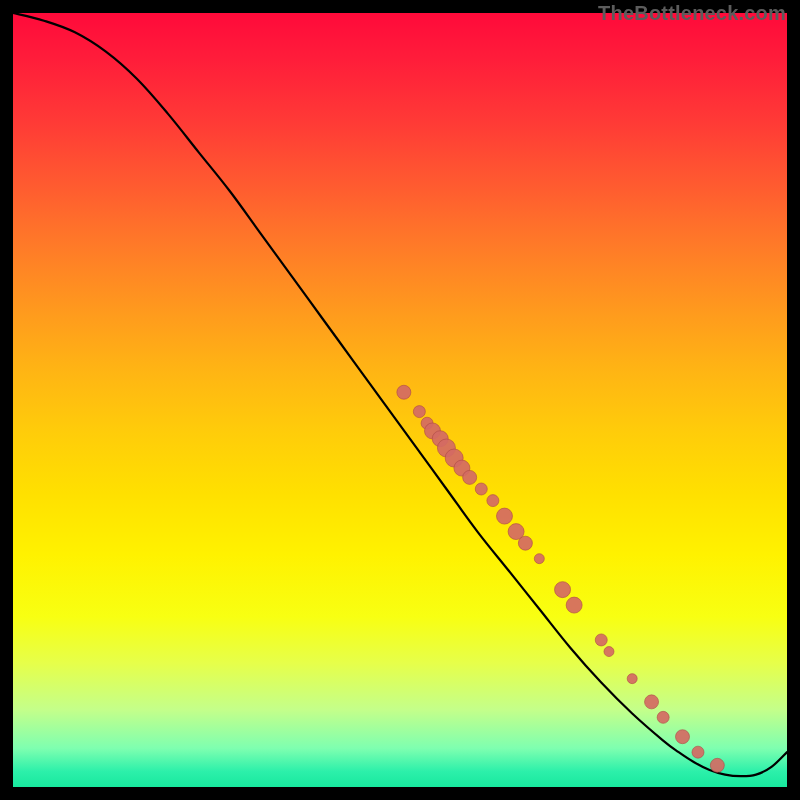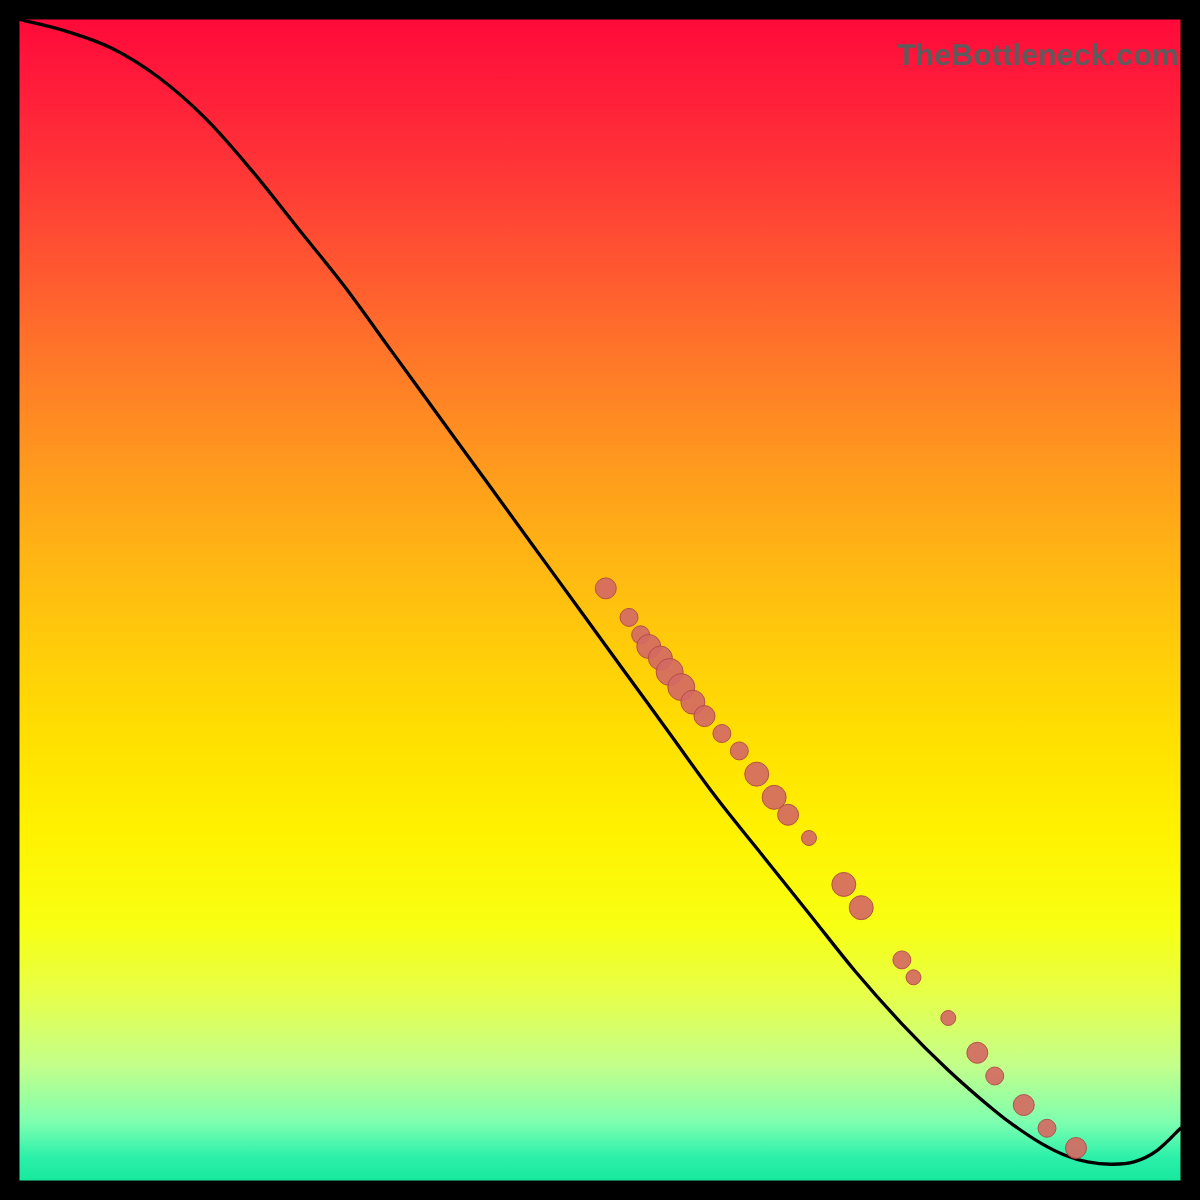--- a/index.html
+++ b/index.html
@@ -45,21 +45,20 @@
   }
   .watermark {
     position: absolute;
     top: 2px;
     right: 14px;
     font-size: 20px;
     font-weight: 600;
     color: #5c5c5c;
     letter-spacing: 0.2px;
     user-select: none;
-    margin-top: 24px;
   }
   svg.curve {
     position: absolute;
     left: 0;
     top: 0;
     width: 774px;
     height: 774px;
     overflow: visible;
   }
 </style>

